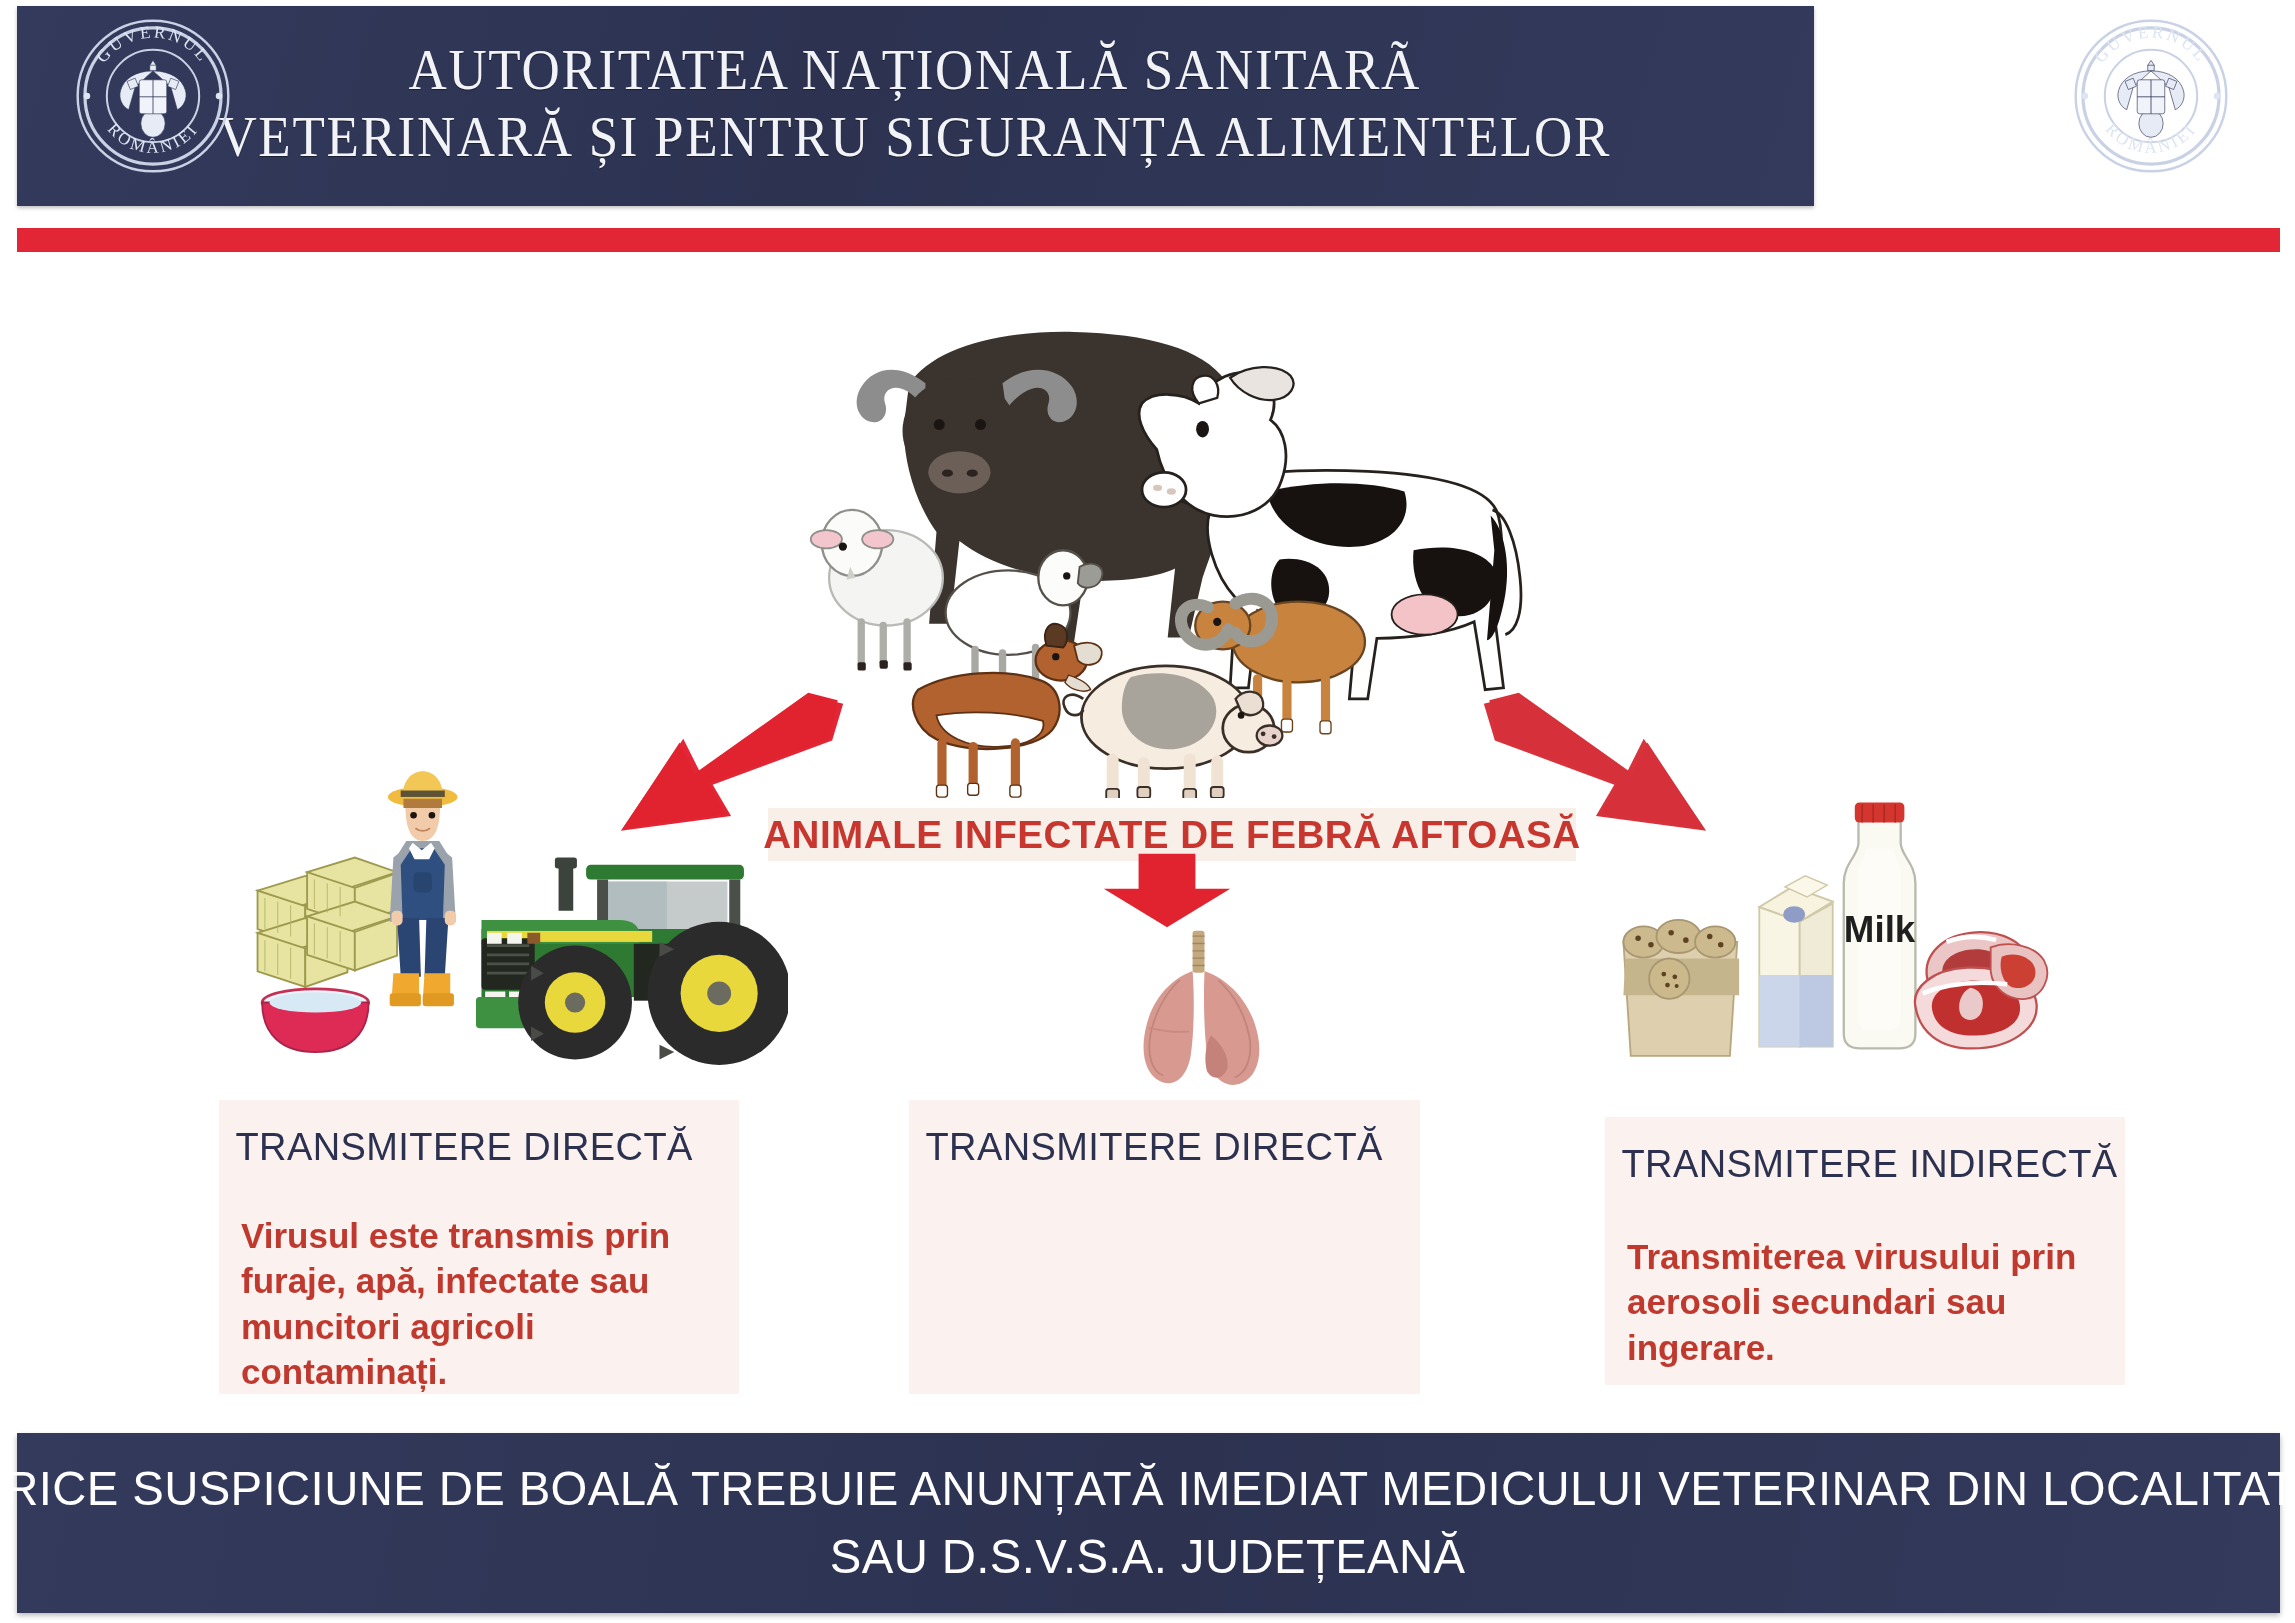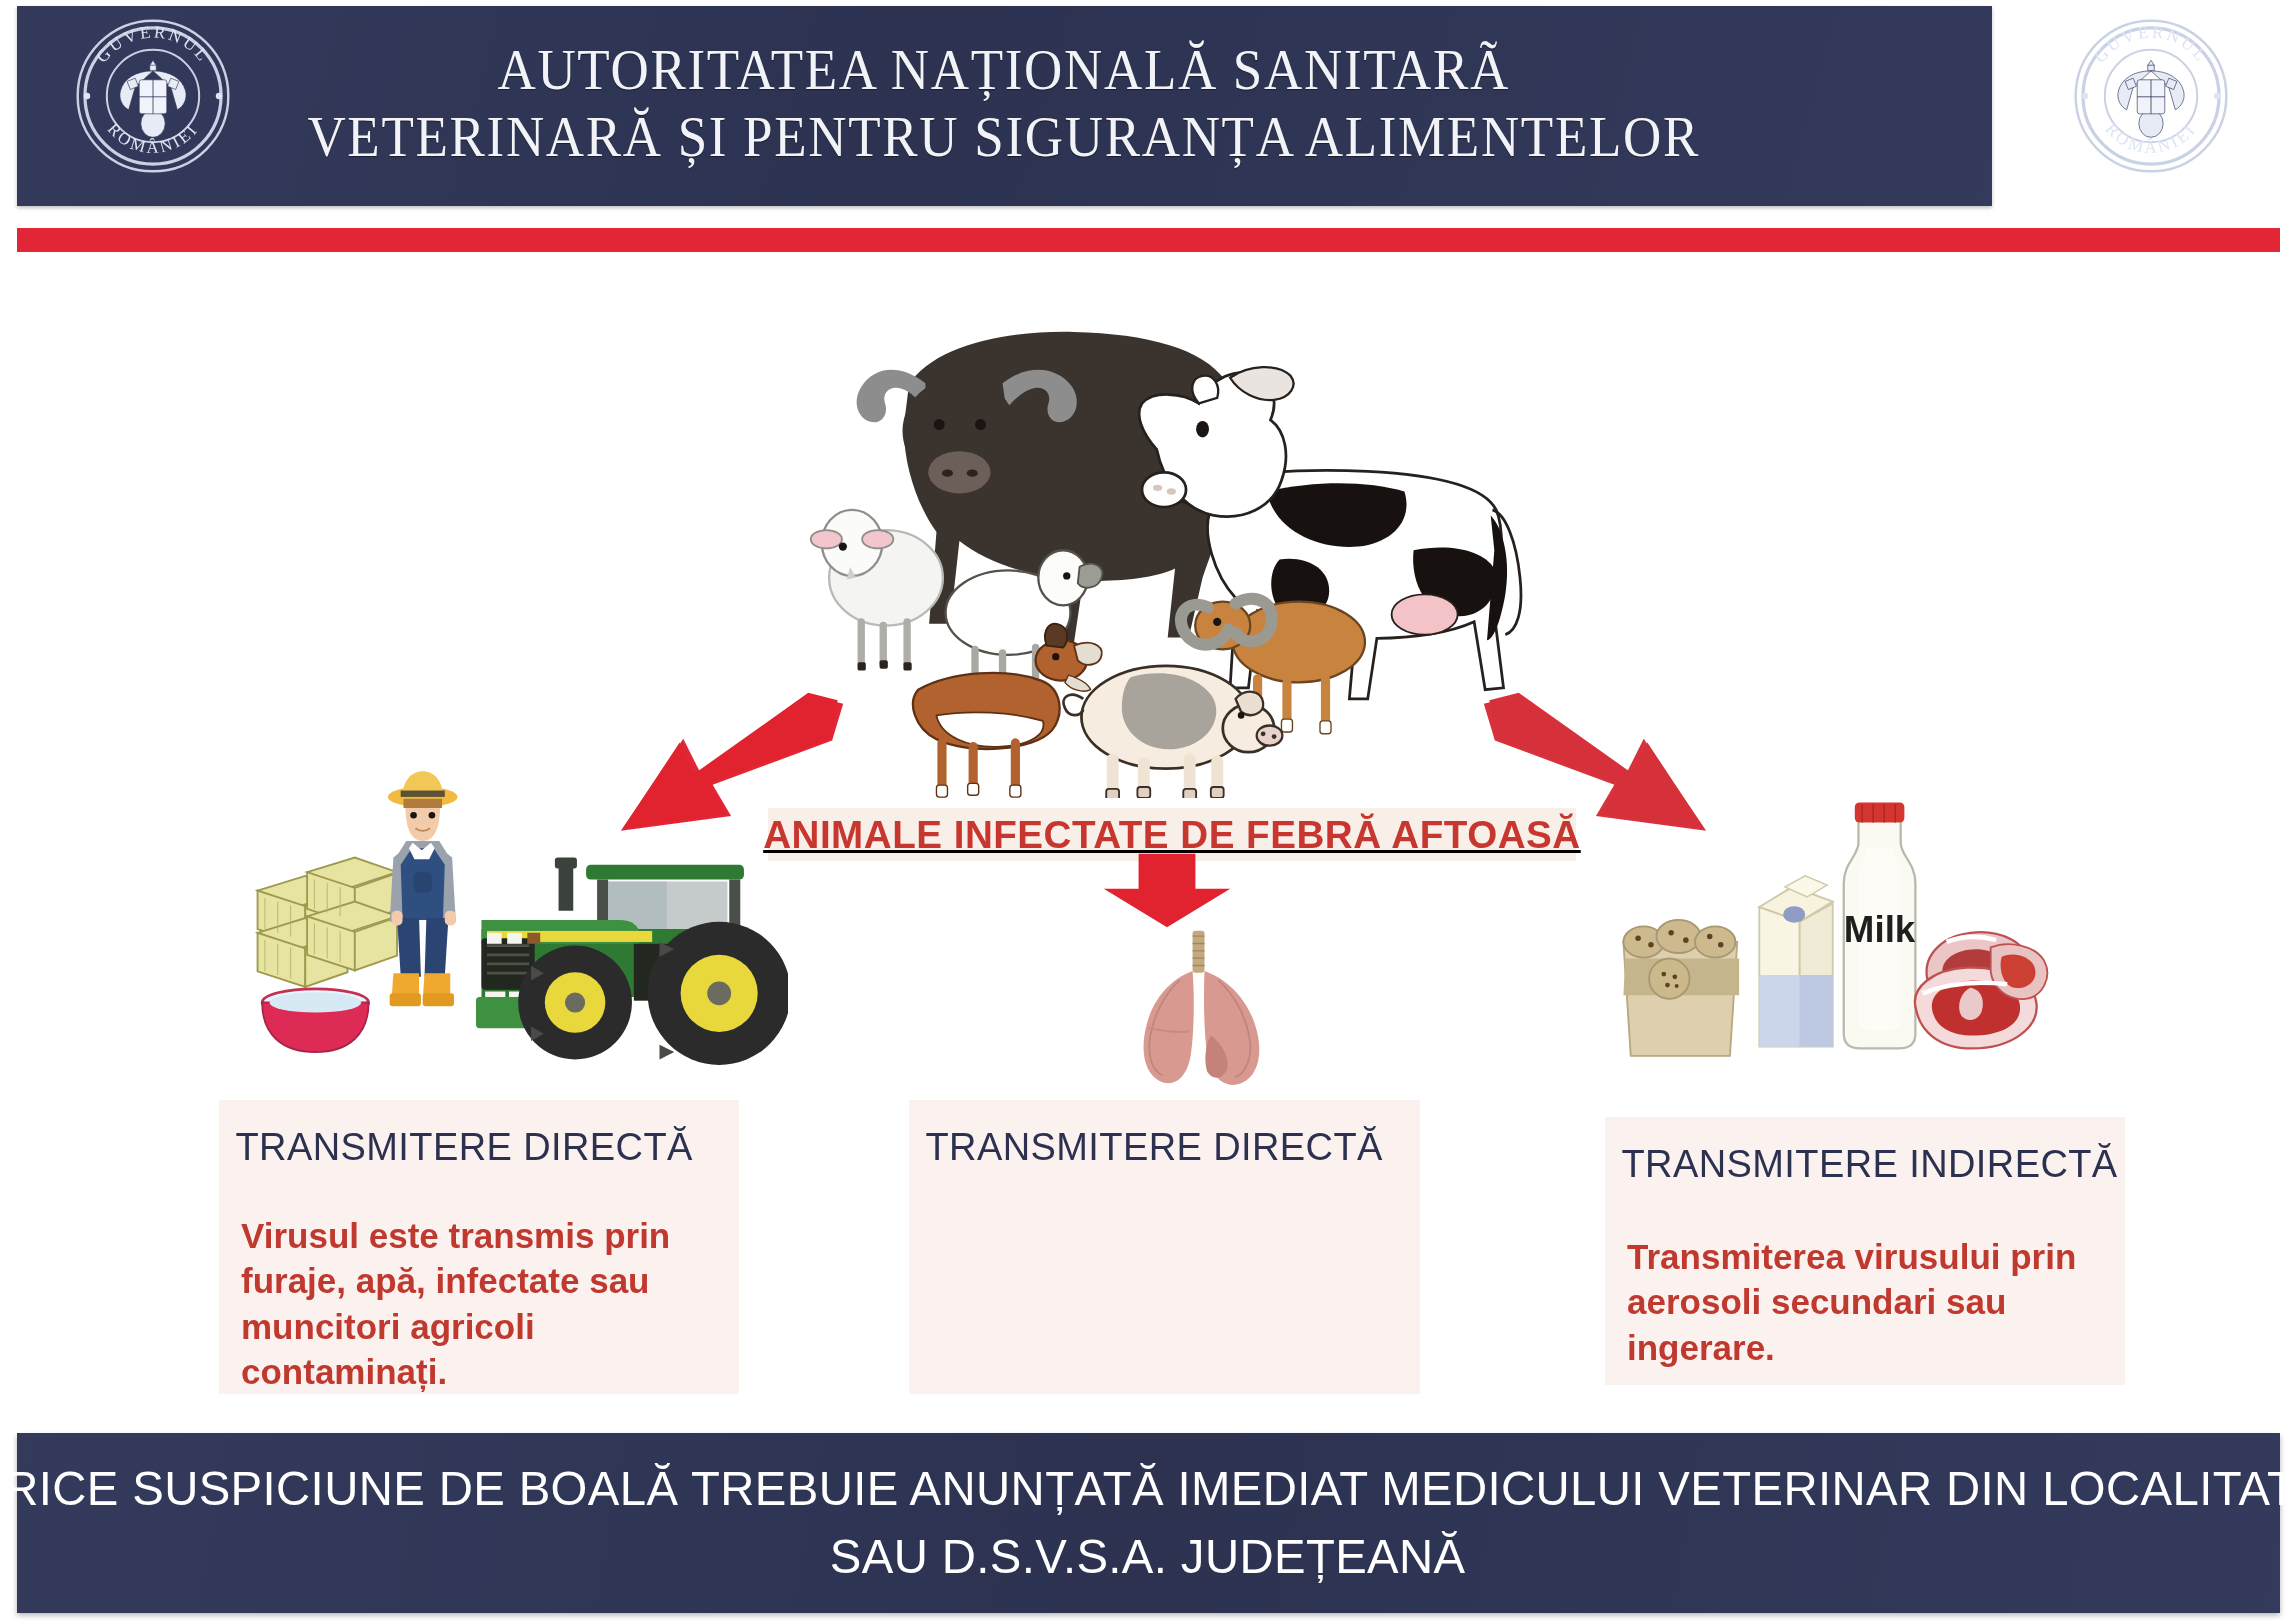--- a/index.html
+++ b/index.html
@@ -5,21 +5,21 @@
   html,body{margin:0;padding:0;}
   body{
     width:2296px;height:1624px;
     background:#ffffff;
     font-family:"Liberation Sans", sans-serif;
     position:relative;overflow:hidden;
   }
 
   
   .header-band{
-    position:absolute;left:16.5px;top:5.5px;width:1975px;height:200px;
+    position:absolute;left:16.5px;top:5.5px;width:1797px;height:200px;
     background:#2f3556;
     background-image:linear-gradient(105deg,#343a5c 0%,#2c3250 45%,#343a5c 100%);
     display:flex;align-items:center;justify-content:center;
     box-shadow:0 1.8px 3.7px rgba(0,0,0,.25);
   }
   .header-title{
     text-align:center;color:#f2f3f7;
     font-family:"Liberation Serif", serif;
     font-size:57px;line-height:1.18;letter-spacing:1.8px;
     font-weight:400;
@@ -40,21 +40,21 @@
     background:#e32636;
   }
 
   
   .animals{position:absolute;left:771px;top:275px;width:753px;height:523px;}
 
   
   .infected-band{
     position:absolute;left:768px;top:808px;width:808px;height:53px;
     background:#f8efe9;
-    display:flex;align-items:center;justify-content:center;text-decoration:underline;
+    display:flex;align-items:center;justify-content:center;
   }
   .infected-band span{
     color:#c8372f;font-size:39px;font-weight:700;letter-spacing:0.5px;
     white-space:nowrap;transform:scaleX(.99);
   }
 
   
   .arrow{position:absolute;}
   .arrow-left{left:617px;top:691px;width:230px;height:147px;}
   .arrow-right{left:1480px;top:691px;width:230px;height:147px;}

